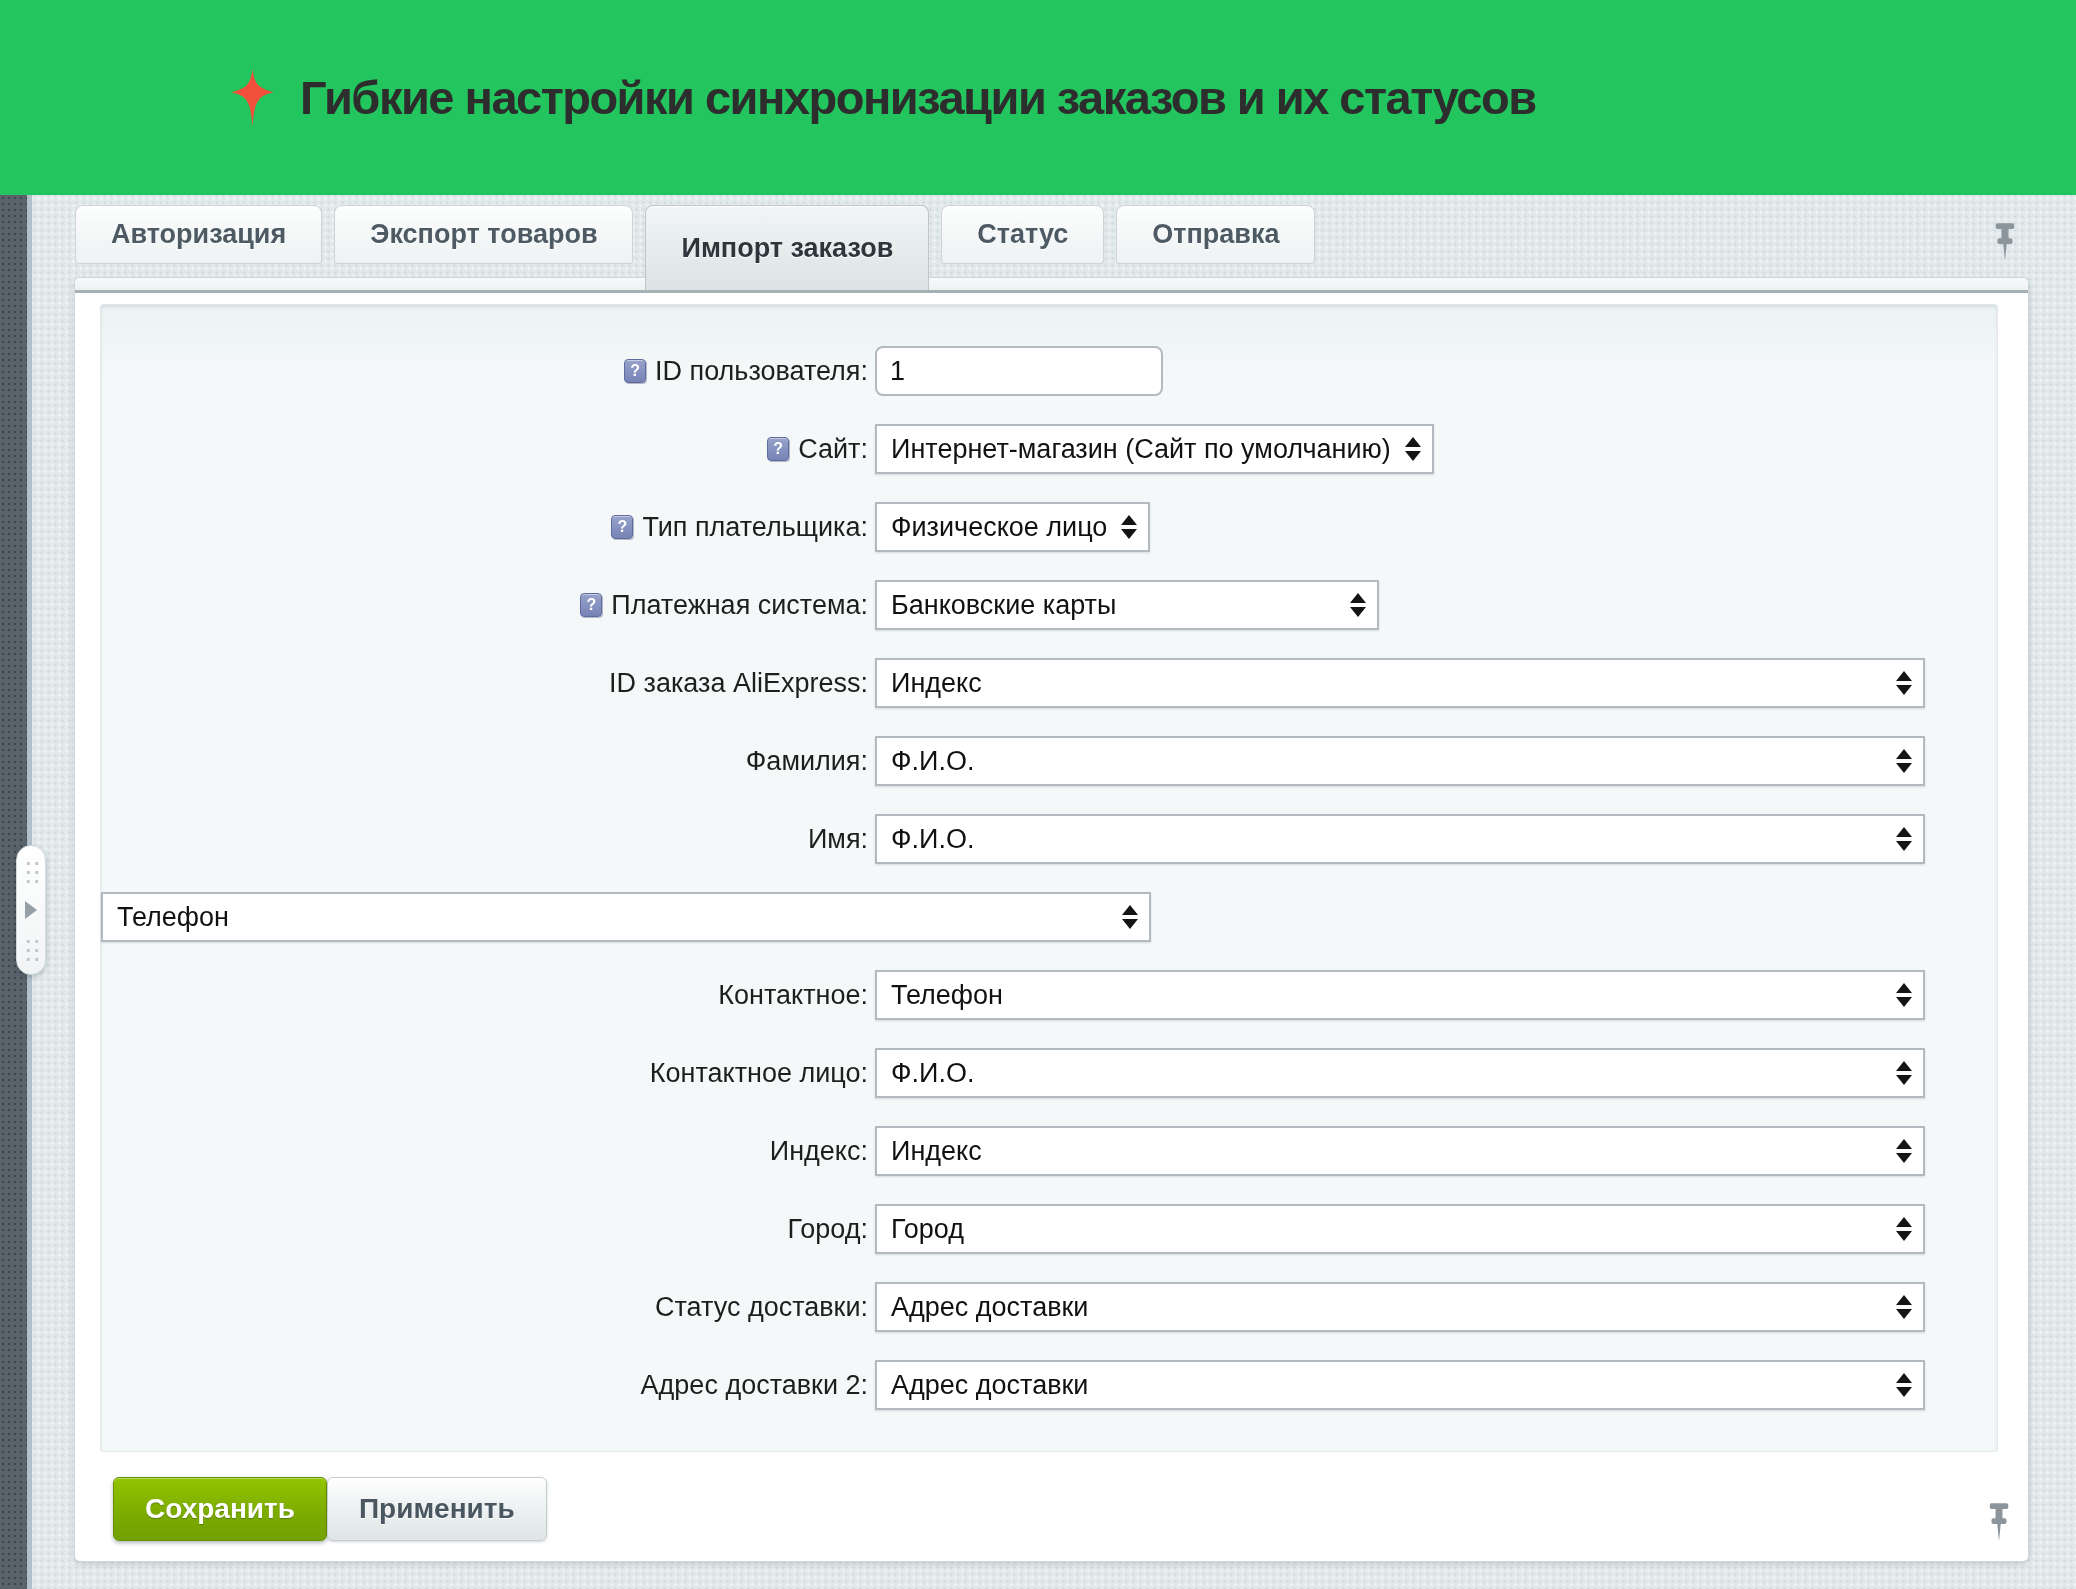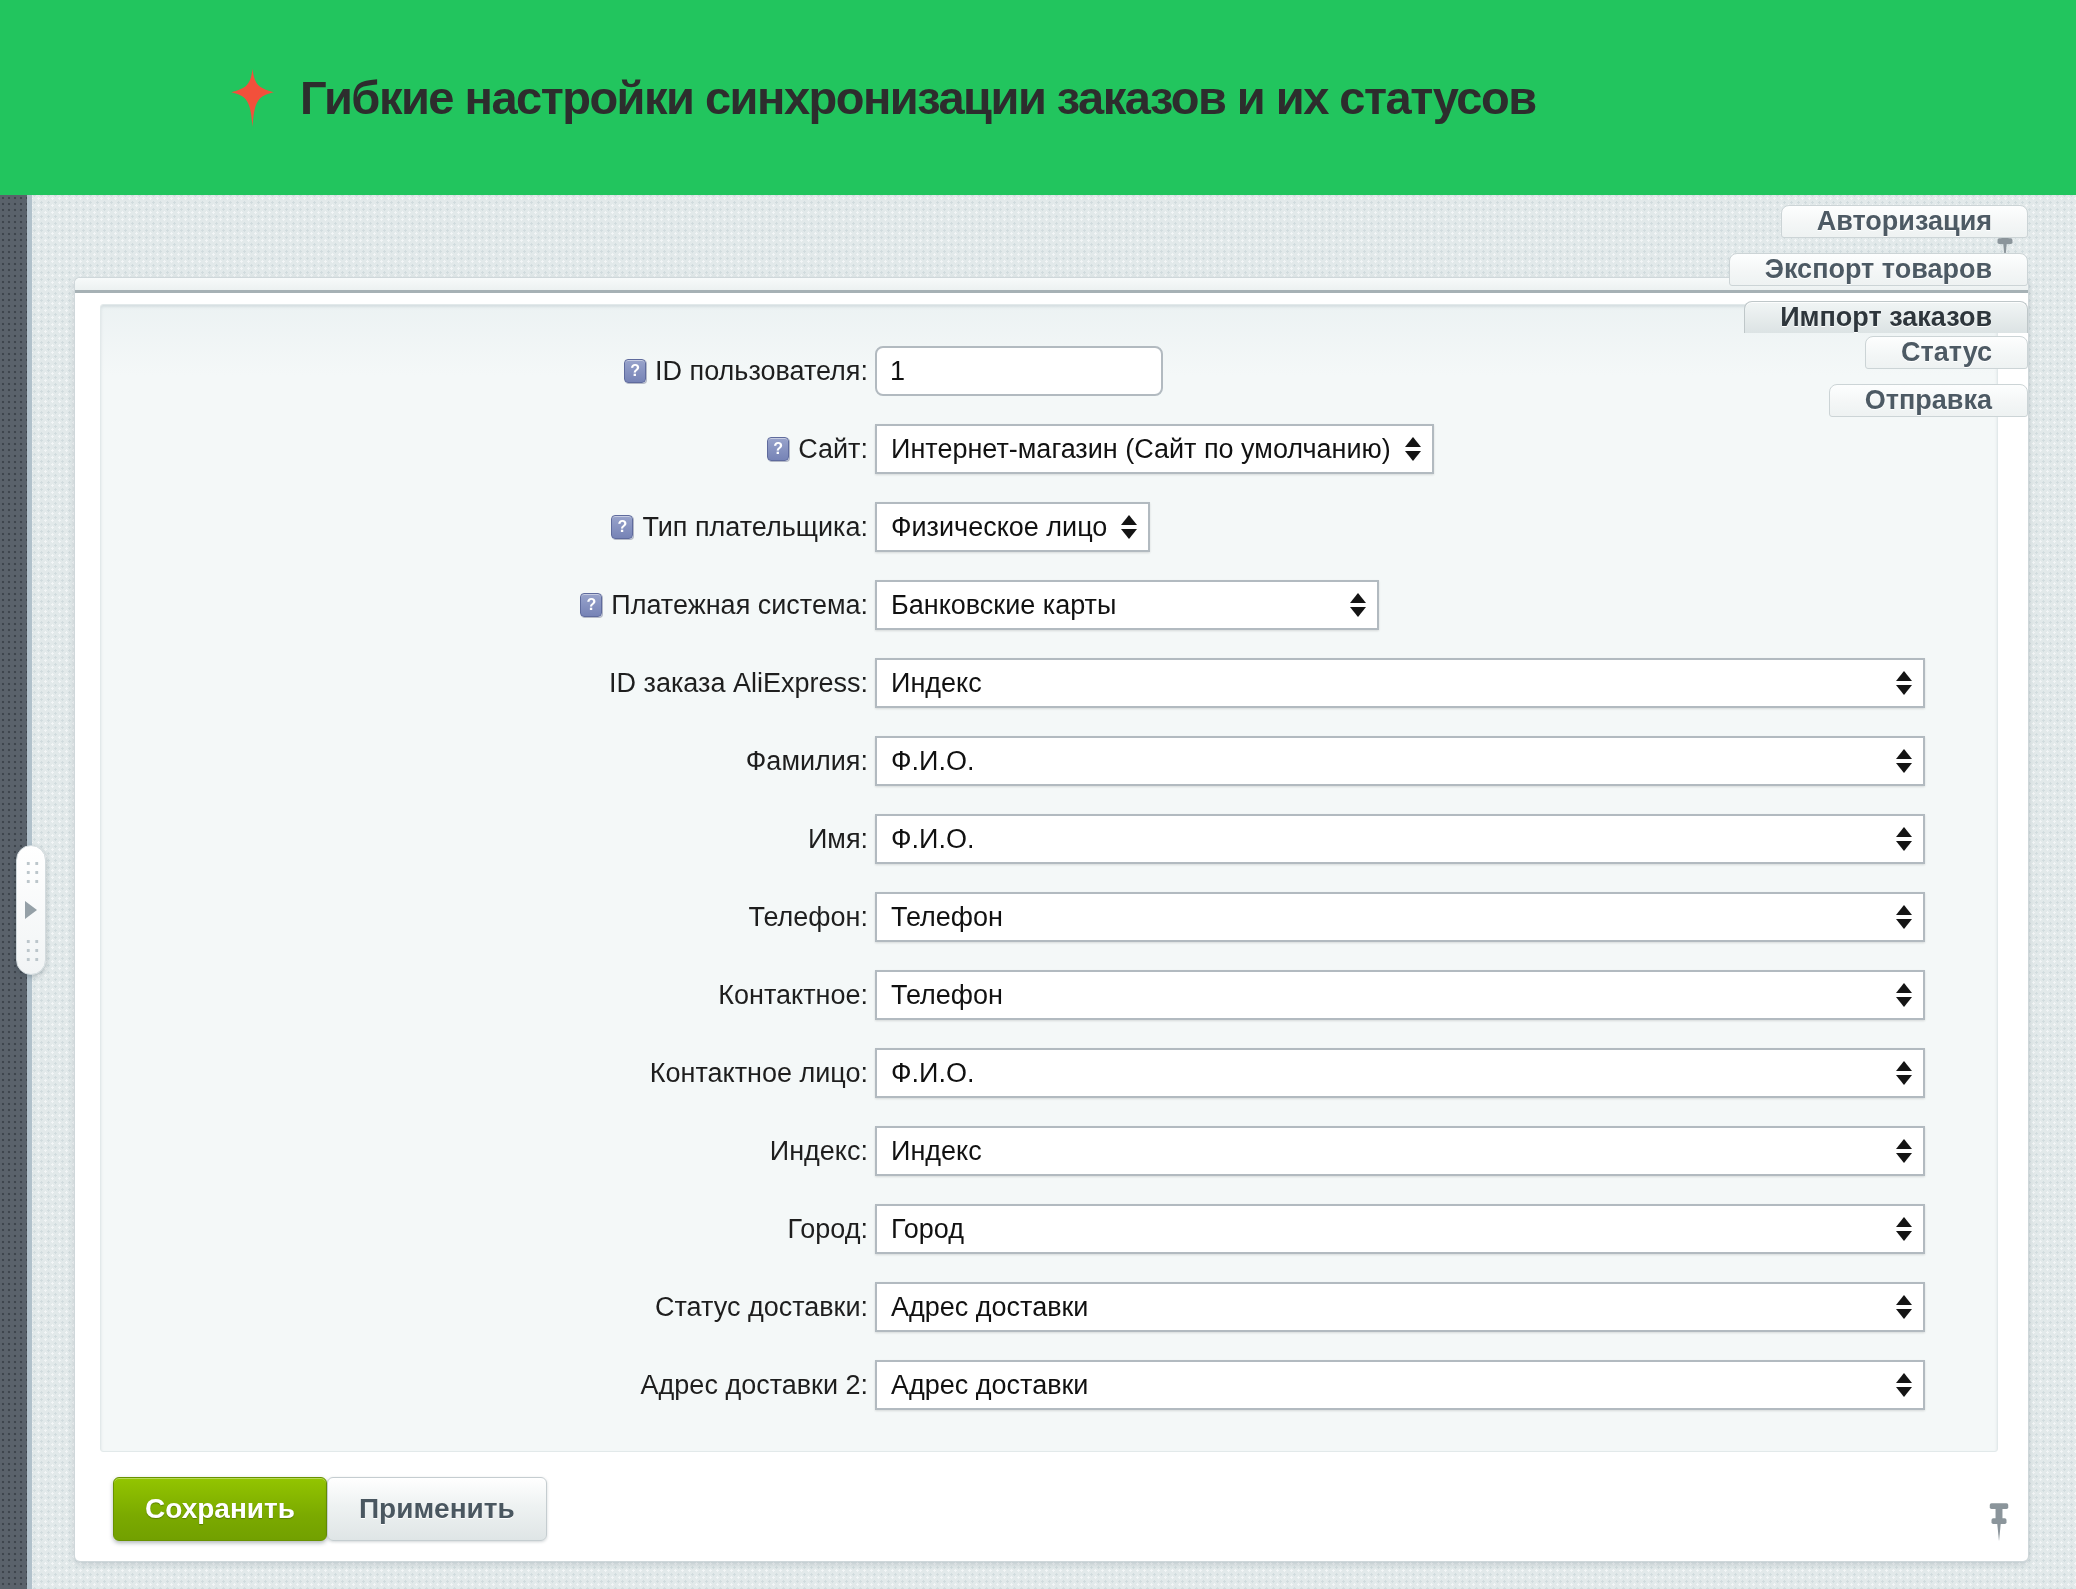--- a/index.html
+++ b/index.html
@@ -31,21 +31,21 @@
     padding:12px 0;box-sizing:border-box;cursor:pointer;}
   .grip{width:17px;height:26px;
     background-image:radial-gradient(#bcc6cb 1.6px, transparent 1.9px);
     background-size:8.5px 9px;background-position:1px 1px;}
   .tri{width:0;height:0;border-top:9px solid transparent;border-bottom:9px solid transparent;
     border-left:12px solid #95a0a7;}
 
   .main-col{position:absolute;left:75px;top:10px;width:1953px;}
 
   
-  .tabs{display:flex;align-items:flex-end;gap:12px;height:73px;position:relative;z-index:3;flex-direction:column;}
+  .tabs{display:flex;align-items:flex-start;gap:12px;height:73px;position:relative;z-index:3;}
   .tab{height:59px;margin-bottom:3px;display:flex;align-items:center;justify-content:center;
     padding:0 35px;box-sizing:border-box;cursor:pointer;
     background:linear-gradient(#fdfefe,#f3f6f6 60%,#eef2f2);
     border:1px solid #ccd4d6;border-radius:8px 8px 3px 3px;
     font-size:27px;font-weight:700;color:#4d5a64;text-shadow:0 1px 0 #fff;}
   .tab.active{height:85px;margin-bottom:-9px;z-index:4;
     background:linear-gradient(#f1f5f5,#dce3e4);
     border:1px solid #bfc7c9;border-bottom:none;border-radius:8px 8px 0 0;
     color:#2e363c;box-shadow:inset 0 1px 0 rgba(255,255,255,.8);}
 
@@ -251,24 +251,20 @@
     <div class="select wide">
       <span class="sel-value">Ф.И.О.</span>
       <span class="arrows">
                       <i class="up"></i>
                       <i class="dn"></i>
                     </span>
     </div>
   </div>
 
   <div class="row">
-    <div class="lbl">
-
-      <span class="lbl-text">Телефон:</span>
-    </div>
 
     <div class="select wide">
       <span class="sel-value">Телефон</span>
       <span class="arrows">
                       <i class="up"></i>
                       <i class="dn"></i>
                     </span>
     </div>
   </div>
 

